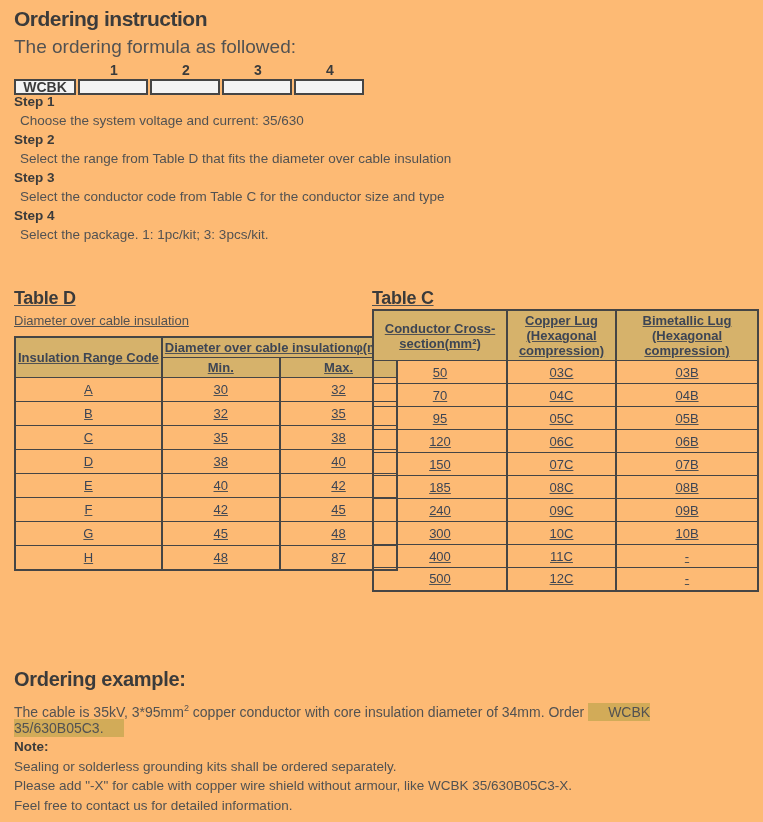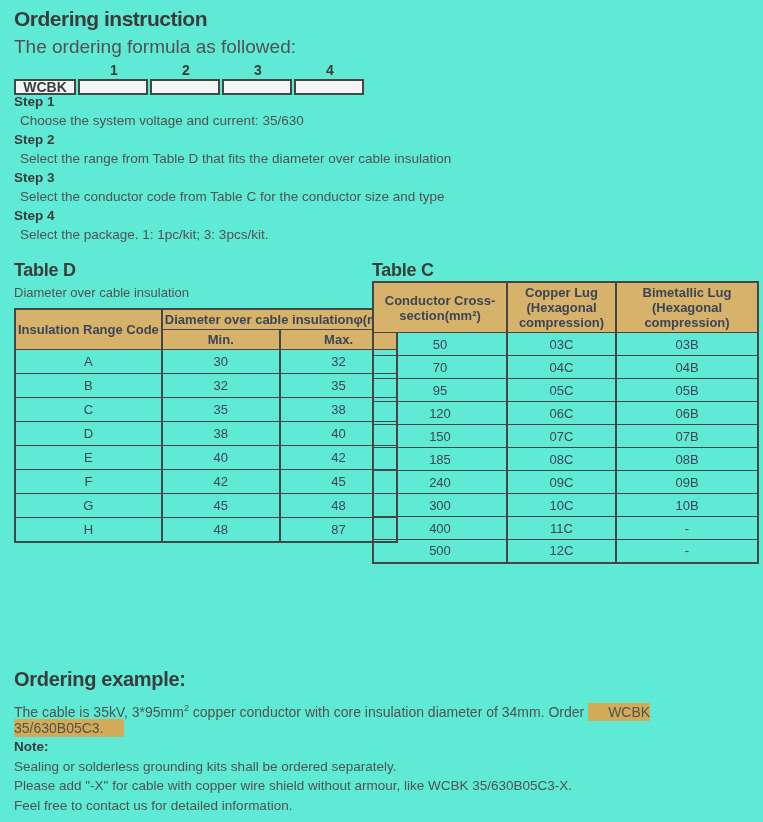--- a/index.html
+++ b/index.html
@@ -1,20 +1,20 @@
 <!DOCTYPE html>
 <html style="--table-header-bg: #d6b26b; --highlight-bg: #d2ab58; --border-dark: #454545; --heading-text: #3b3b3b; --body-text: #525252; --table-text: #3d4554; --formula-cell-bg: #f4f4f4;"><head>
 <meta charset="utf-8">
 <style>
   * { margin:0; padding:0; box-sizing:border-box; }
   html, body { background:#ffffff; }
   .page {
     position:relative;
     width:763px; height:822px;
-    background:#5eead4;
+    background:#fdba74;
     font-family:"Liberation Sans", sans-serif;
     overflow:hidden;
     color:#525252;
   }
   
   .top-section { position:absolute; top:7px; left:14px; }
   .h1 {
     font-size:21px; font-weight:bold;
     color:var(--heading-text,#3b3b3b);
     letter-spacing:-0.5px;
@@ -35,21 +35,21 @@
   .fcell.prefix {
     width:62px; display:flex; align-items:center; justify-content:center;
     font-weight:bold; font-size:14px; color:var(--heading-text,#3b3b3b);
   }
   .fcell.blank { width:70px; }
   
   .steps { position:absolute; top:92px; left:14px; font-size:13.5px; line-height:19px; }
   .step-label { font-weight:bold; color:var(--heading-text,#3b3b3b); }
   .step-text { color:var(--body-text,#525252);margin-left:6px; }
   
-  .table-block { position:absolute; top:260px; }
+  .table-block { position:absolute; top:288px;text-decoration:underline; }
   .tb-title { font-size:18px; font-weight:bold; color:var(--heading-text,#3b3b3b); letter-spacing:-0.3px; }
   .tb-sub { font-size:13px; color:var(--body-text,#525252); margin-top:4px; margin-bottom:8px; }
   table { border-collapse:collapse; border:2px solid var(--border-dark,#454545); }
   th, td {
     border:1px solid var(--border-dark,#4c4c4c);
     border-left-width:2px; border-right-width:2px;
     text-align:center; vertical-align:middle;
   }
   th {
     background:var(--table-header-bg,#d6b26b);

